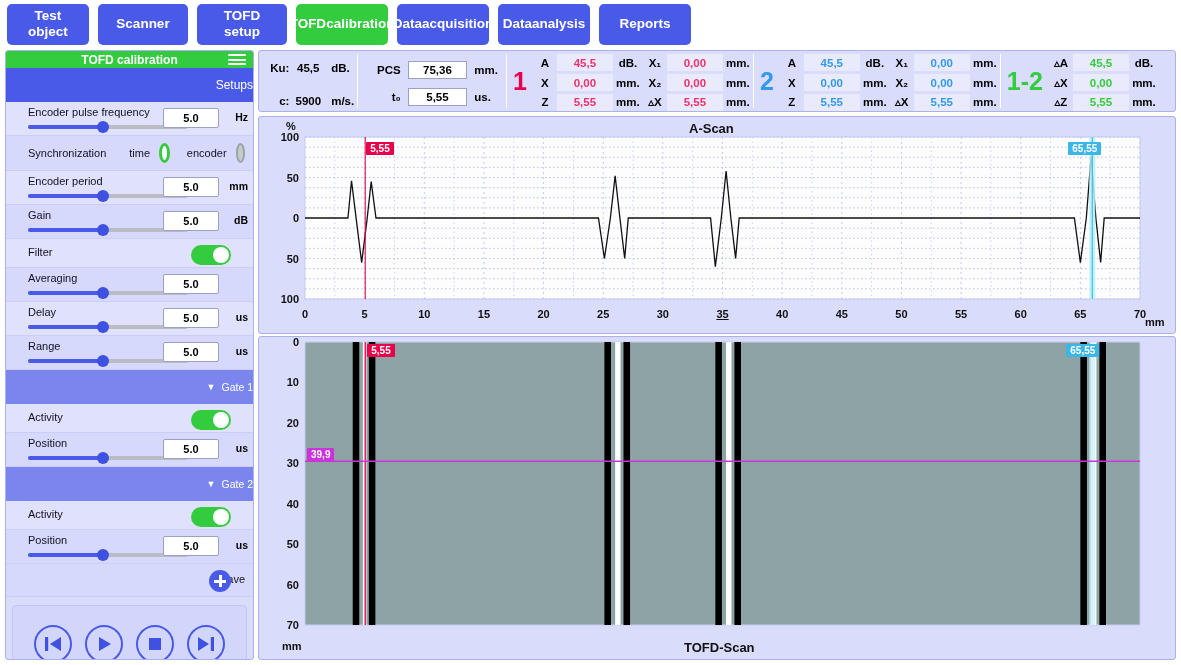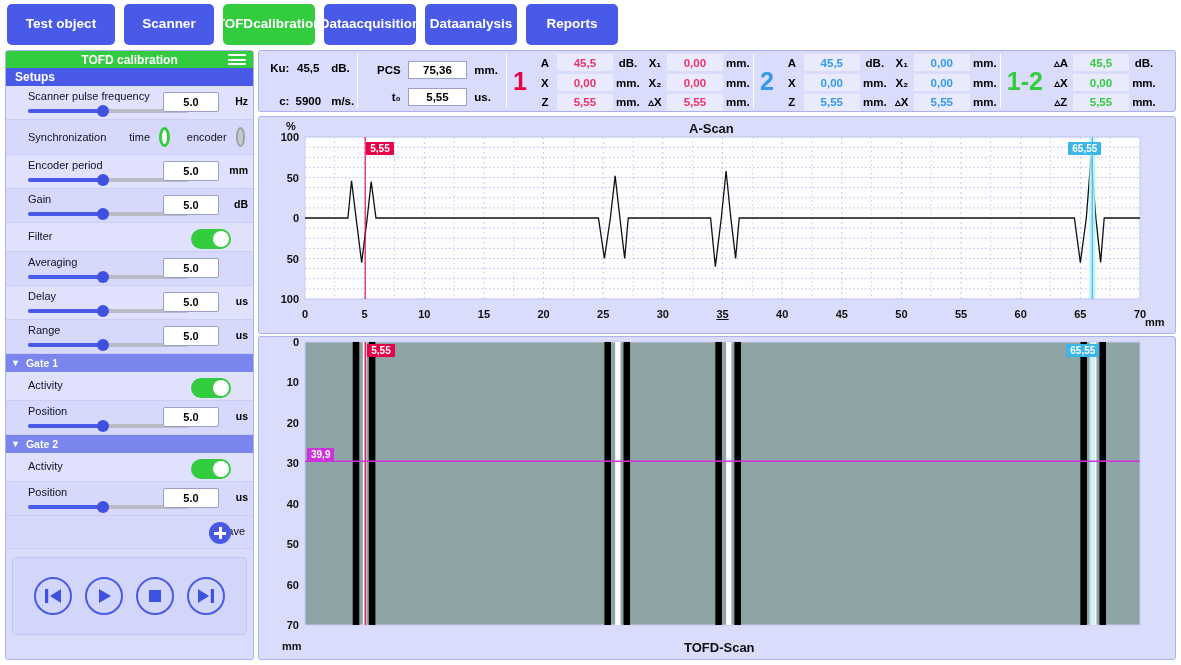--- a/index.html
+++ b/index.html
@@ -49,24 +49,25 @@
   #side-header {
     height: 17px; background: #33cc3f;
     display: flex; align-items: center; justify-content: center;
     position: relative;
     color: #ffffff; font-size: 12px; font-weight: bold;
   }
   #burger { position: absolute; right: 7px; top: 3px; width: 18px; height: 11px;
     display: flex; flex-direction: column; justify-content: space-between; cursor: pointer; }
   #burger i { display: block; height: 2px; background: #ffffff; border-radius: 1px; }
   .sec-head {
-    height: 18px; background: #4a5ae8; color:#ffffff;
-    font-size: 12px; font-weight: bold;
+    height: 34px; background: #4a5ae8; color:#ffffff;
+    font-size: 12px; font-weight: normal;
     display: flex; align-items: center; padding-left: 9px;
     cursor: pointer;
+    justify-content: flex-end;
   }
   .sec-head.sub { background:#7a86ee; padding-left: 5px; font-size:10.5px; }
   .sec-head .caret { margin-right:6px; font-size:9px; }
   .row {
     position: relative;
     background: #dfe1fd;
     border-bottom: 1px solid #c9cdf7;
     padding: 4px 8px 6px 22px;
   }
   .row.alt { background: #d6d9fb; }
@@ -146,25 +147,28 @@
            text-align:center; transform:translateX(-50%); }
   .cursor-tag { position:absolute; font-size:10px; font-weight:bold; color:#ffffff;
                 padding:1px 4px; border-radius:1px; white-space:nowrap; }
 </style>
 </head>
 <body>
 
 <div id="app">
 
   <div id="topnav">
-      <div class="navbtn" style="width: 108px;">
+      <div class="navbtn" style="width: 82px;">
         <span style="display: block;">Test object</span>
       </div>
       <div class="navbtn" style="width: 90px;">
         <span style="display: block;">Scanner</span>
+      </div>
+      <div class="navbtn" style="width: 90px;">
+        <span style="display: block;">TOFD setup</span>
       </div>
       <div class="navbtn active" style="width: 92px;">
         <span style="display: block;">TOFD</span>
         <span style="display: block;">calibration</span>
       </div>
       <div class="navbtn" style="width: 92px;">
         <span style="display: block;">Data</span>
         <span style="display: block;">acquisition</span>
       </div>
       <div class="navbtn" style="width: 92px;">
@@ -184,21 +188,21 @@
           <i></i>
           <i></i>
         </span>
     </div>
 
     <div class="sec-head">
       <span>Setups</span>
     </div>
 
     <div class="row">
-      <div class="row-label">Scanner pulse frequency</div>
+      <div class="row-label">Encoder pulse frequency</div>
       <div class="slider">
         <div class="fill"></div>
         <div class="knob"></div>
       </div>
       <div class="valbox">5.0</div>
       <div class="unit">Hz</div>
     </div>
 
     <div class="row alt" style="padding-top:7px;padding-bottom:7px;">
       <div style="display:flex;align-items:center;gap:9px;">

